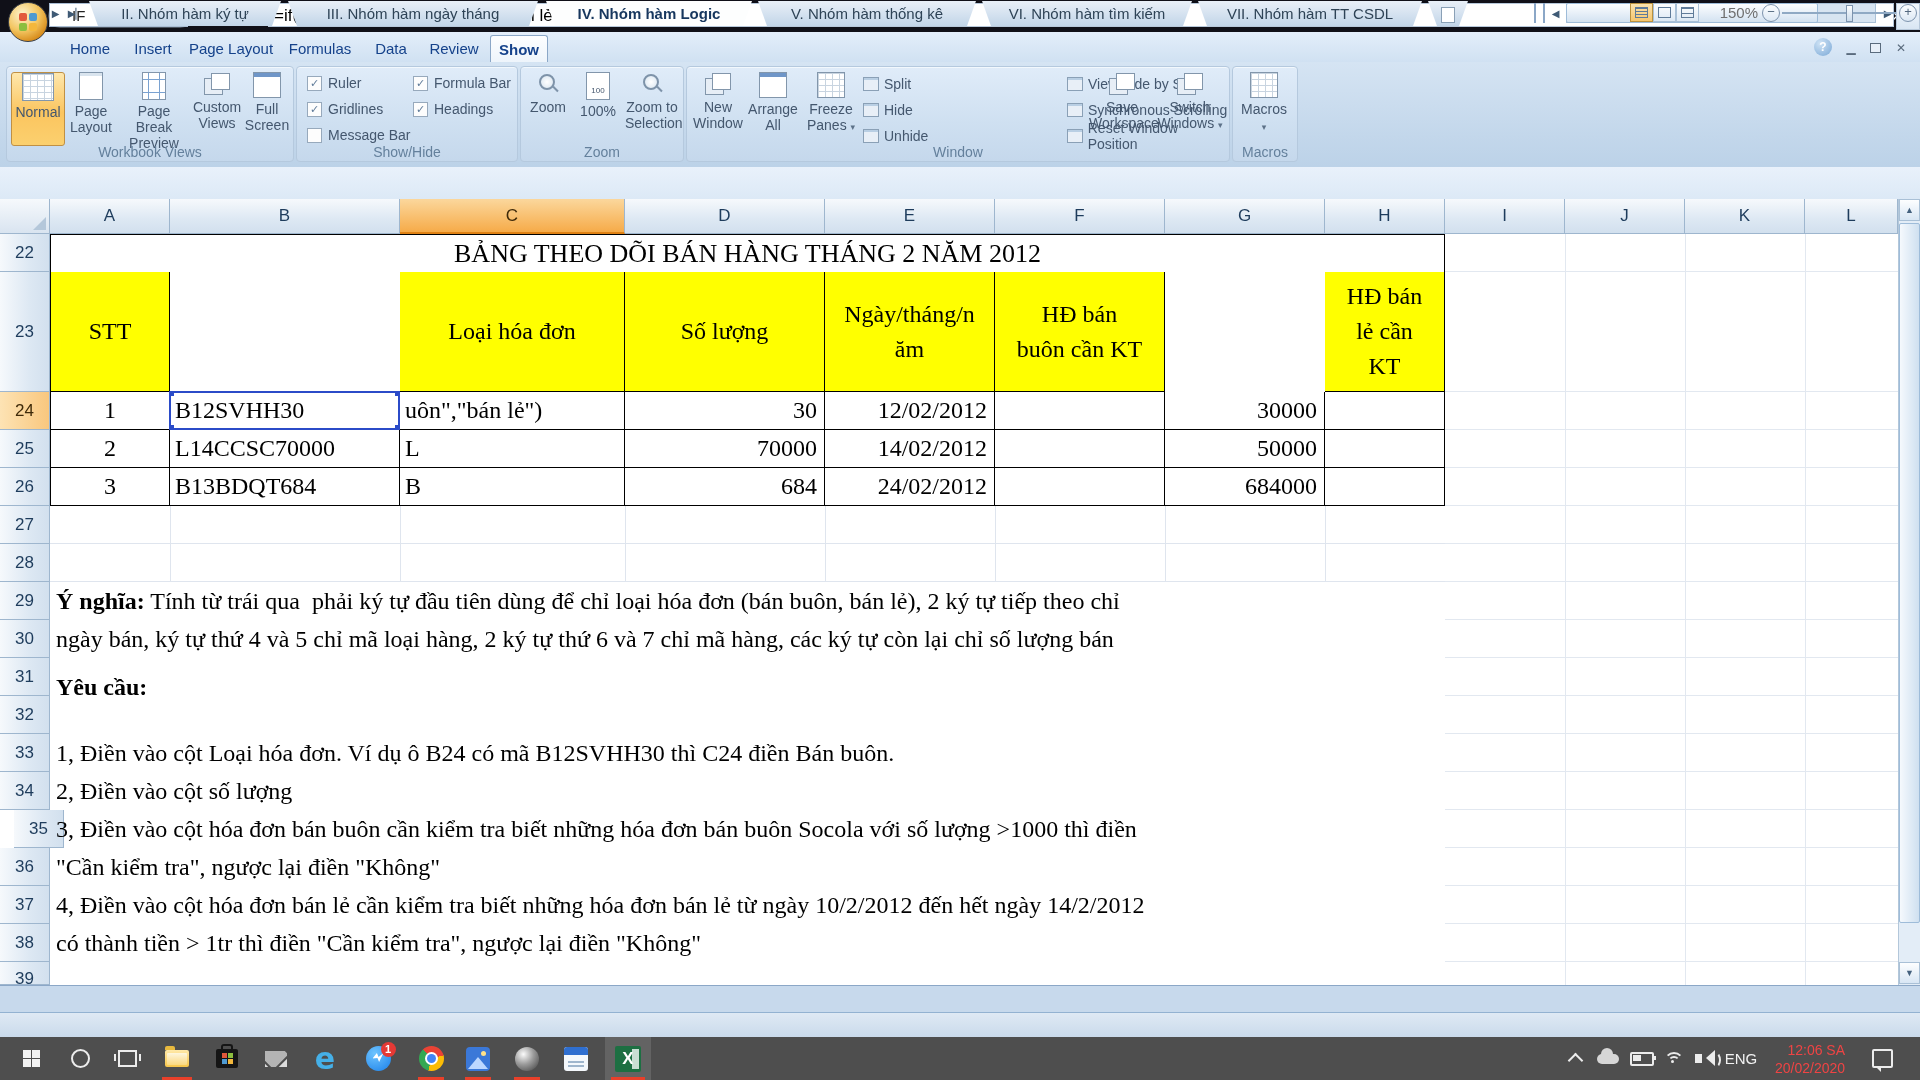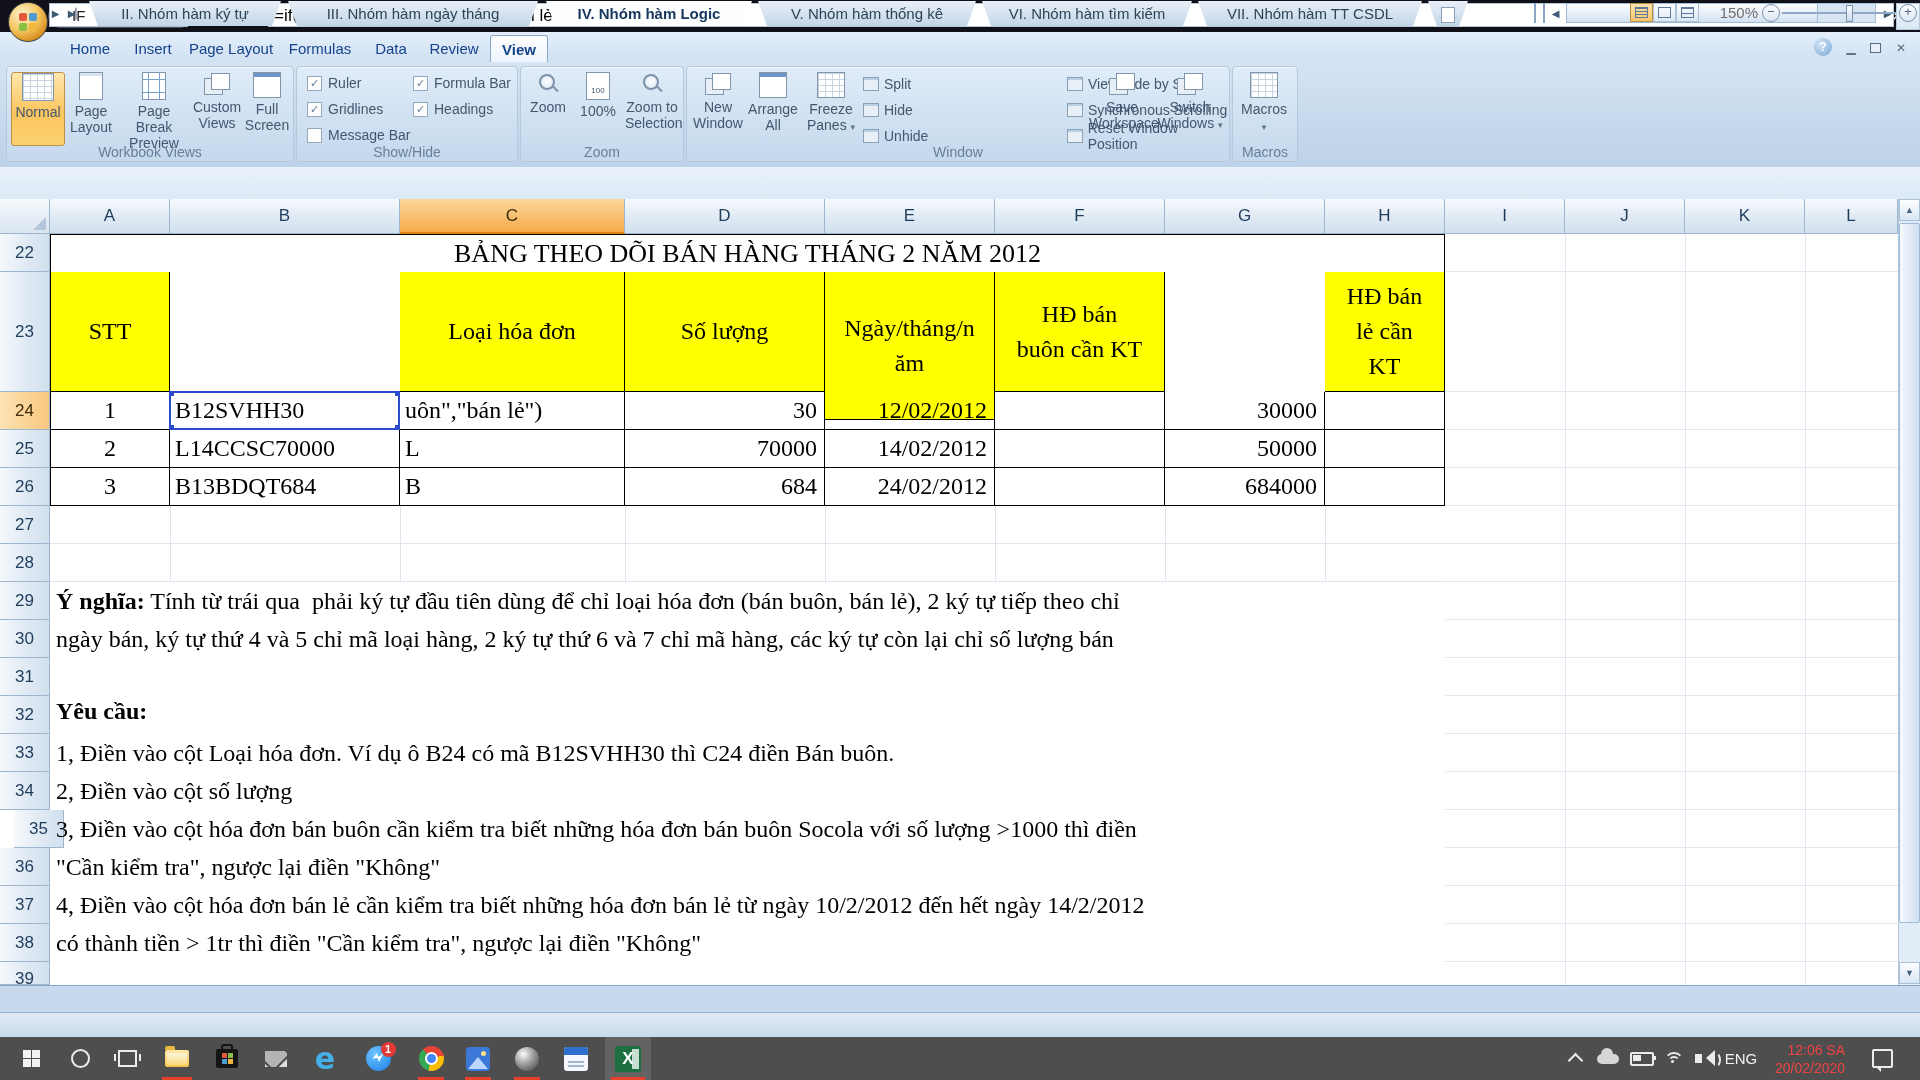--- a/index.html
+++ b/index.html
@@ -235,21 +235,21 @@
     </div>
   <div class="abs winbtn" style="left:1874px;">✕</div>
 
   <div class="abs tabrow"></div>
   <div class="abs rtab" style="left:60px;width:60px;">Home</div>
   <div class="abs rtab" style="left:124px;width:58px;">Insert</div>
   <div class="abs rtab" style="left:186px;width:90px;">Page Layout</div>
   <div class="abs rtab" style="left:280px;width:80px;">Formulas</div>
   <div class="abs rtab" style="left:364px;width:54px;">Data</div>
   <div class="abs rtab" style="left:422px;width:64px;">Review</div>
-  <div class="abs rtab active" style="left:490px;width:56px;">View</div>
+  <div class="abs rtab active" style="left:490px;width:56px;">Show</div>
   <div class="abs help-circle">?</div>
   <div class="abs wbctl" style="left:1840px;">▁</div>
   <div class="abs wbctl" style="left:1864px;">
       <span class="wb-restore"></span>
     </div>
   <div class="abs wbctl" style="left:1890px;">✕</div>
 
   <div class="abs ribbon">
 
     <div class="grp" style="left:6px;width:286px;">
@@ -434,21 +434,21 @@
   <div class="abs rowhead" style="top:848px;height:38px;">36</div>
   <div class="abs rowhead" style="top:886px;height:38px;">37</div>
   <div class="abs rowhead" style="top:924px;height:38px;">38</div>
   <div class="abs rowhead" style="top:962px;height:23px;align-items:flex-start;line-height:34px;overflow:hidden;">39</div>
 
   <div class="abs title-cell ser" style="left:50px;top:234px;width:1395px;height:38px;">BẢNG THEO DÕI BÁN HÀNG THÁNG 2 NĂM 2012</div>
 
   <div class="abs cell ser yh first" style="left:50px;top:272px;width:120px;height:120px;">STT</div>
   <div class="abs cell ser yh" style="left:400px;top:272px;width:225px;height:120px;">Loại hóa đơn</div>
   <div class="abs cell ser yh" style="left:625px;top:272px;width:200px;height:120px;">Số lượng</div>
-  <div class="abs cell ser yh" style="left:825px;top:272px;width:170px;height:148px;">Ngày/tháng/n
+  <div class="abs cell ser yh" style="left:825px;top:272px;width:170px;height:120px;">Ngày/tháng/n
 ăm</div>
   <div class="abs cell ser yh" style="left:995px;top:272px;width:170px;height:120px;">HĐ bán
 buôn cần KT</div>
   <div class="abs cell ser yh" style="left:1325px;top:272px;width:120px;height:120px;">HĐ bán
 lẻ cần
 KT</div>
 
   <div class="abs cell ser ctr first" style="left:50px;top:392px;width:120px;height:38px;">1</div>
   <div class="abs cell ser lft" style="left:170px;top:392px;width:230px;height:38px;">B12SVHH30</div>
   <div class="abs cell ser lft" style="left:400px;top:392px;width:225px;height:38px;">uôn","bán lẻ")</div>
@@ -478,21 +478,21 @@
 
   <div class="abs refbox">
     <i style="left:-2px;top:-2px;"></i>
       <i style="right:-2px;top:-2px;"></i>
     <i style="left:-2px;bottom:-2px;"></i>
       <i style="right:-2px;bottom:-2px;"></i>
   </div>
 
   <div class="abs note ser" style="top:582px;"><b>Ý nghĩa:</b><span> Tính từ trái qua  phải ký tự đầu tiên dùng để chỉ loại hóa đơn (bán buôn, bán lẻ), 2 ký tự tiếp theo chỉ</span></div>
   <div class="abs note ser" style="top:620px;"><span>ngày bán, ký tự thứ 4 và 5 chỉ mã loại hàng, 2 ký tự thứ 6 và 7 chỉ mã hàng, các ký tự còn lại chỉ số lượng bán</span></div>
-  <div class="abs note ser" style="top:692px;"><b>Yêu cầu:</b></div>
+  <div class="abs note ser" style="top:668px;"><b>Yêu cầu:</b></div>
   <div class="abs note ser" style="top:734px;"><span>1, Điền vào cột Loại hóa đơn. Ví dụ ô B24 có mã B12SVHH30 thì C24 điền Bán buôn.</span></div>
   <div class="abs note ser" style="top:772px;"><span>2, Điền vào cột số lượng</span></div>
   <div class="abs note ser" style="top:810px;"><span>3, Điền vào cột hóa đơn bán buôn cần kiểm tra biết những hóa đơn bán buôn Socola với số lượng &gt;1000 thì điền</span></div>
   <div class="abs note ser" style="top:848px;"><span>"Cần kiểm tra", ngược lại điền "Không"</span></div>
   <div class="abs note ser" style="top:886px;"><span>4, Điền vào cột hóa đơn bán lẻ cần kiểm tra biết những hóa đơn bán lẻ từ ngày 10/2/2012 đến hết ngày 14/2/2012</span></div>
   <div class="abs note ser" style="top:924px;"><span>có thành tiền &gt; 1tr thì điền "Cần kiểm tra", ngược lại điền "Không"</span></div>
 
   <div class="abs vscroll">
     <div class="sbtn" style="top:0;">▲</div>
     <div class="vthumb"></div>

